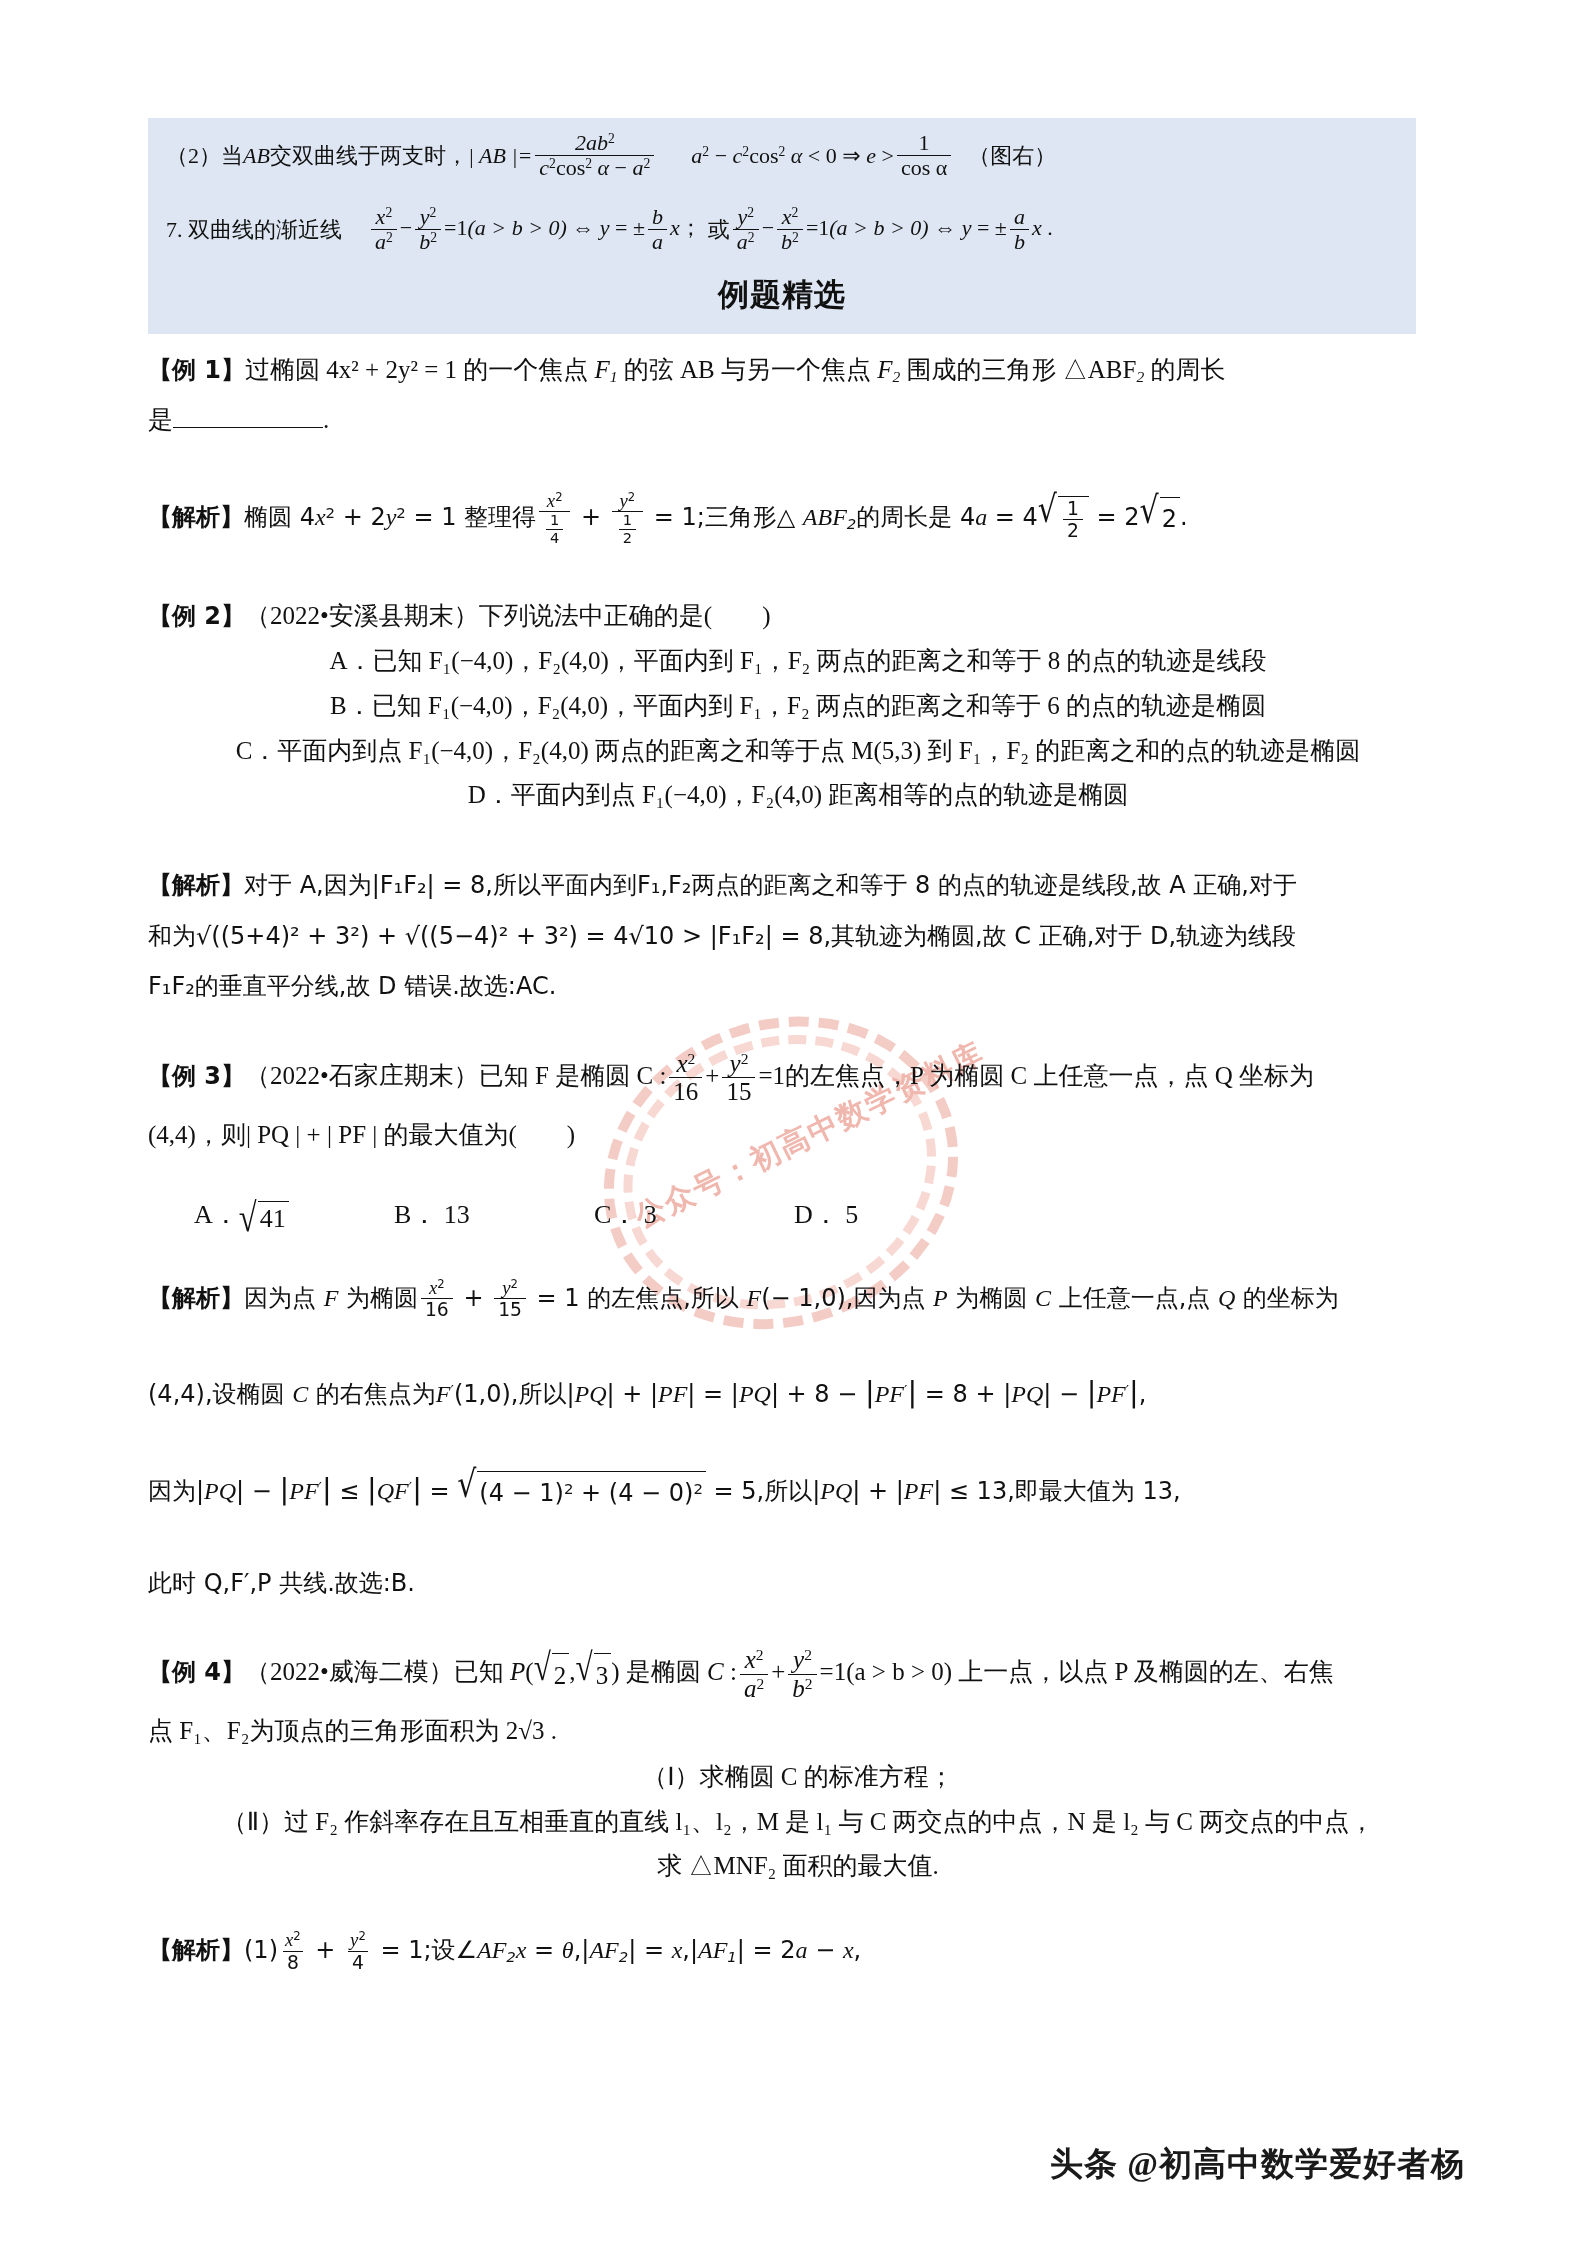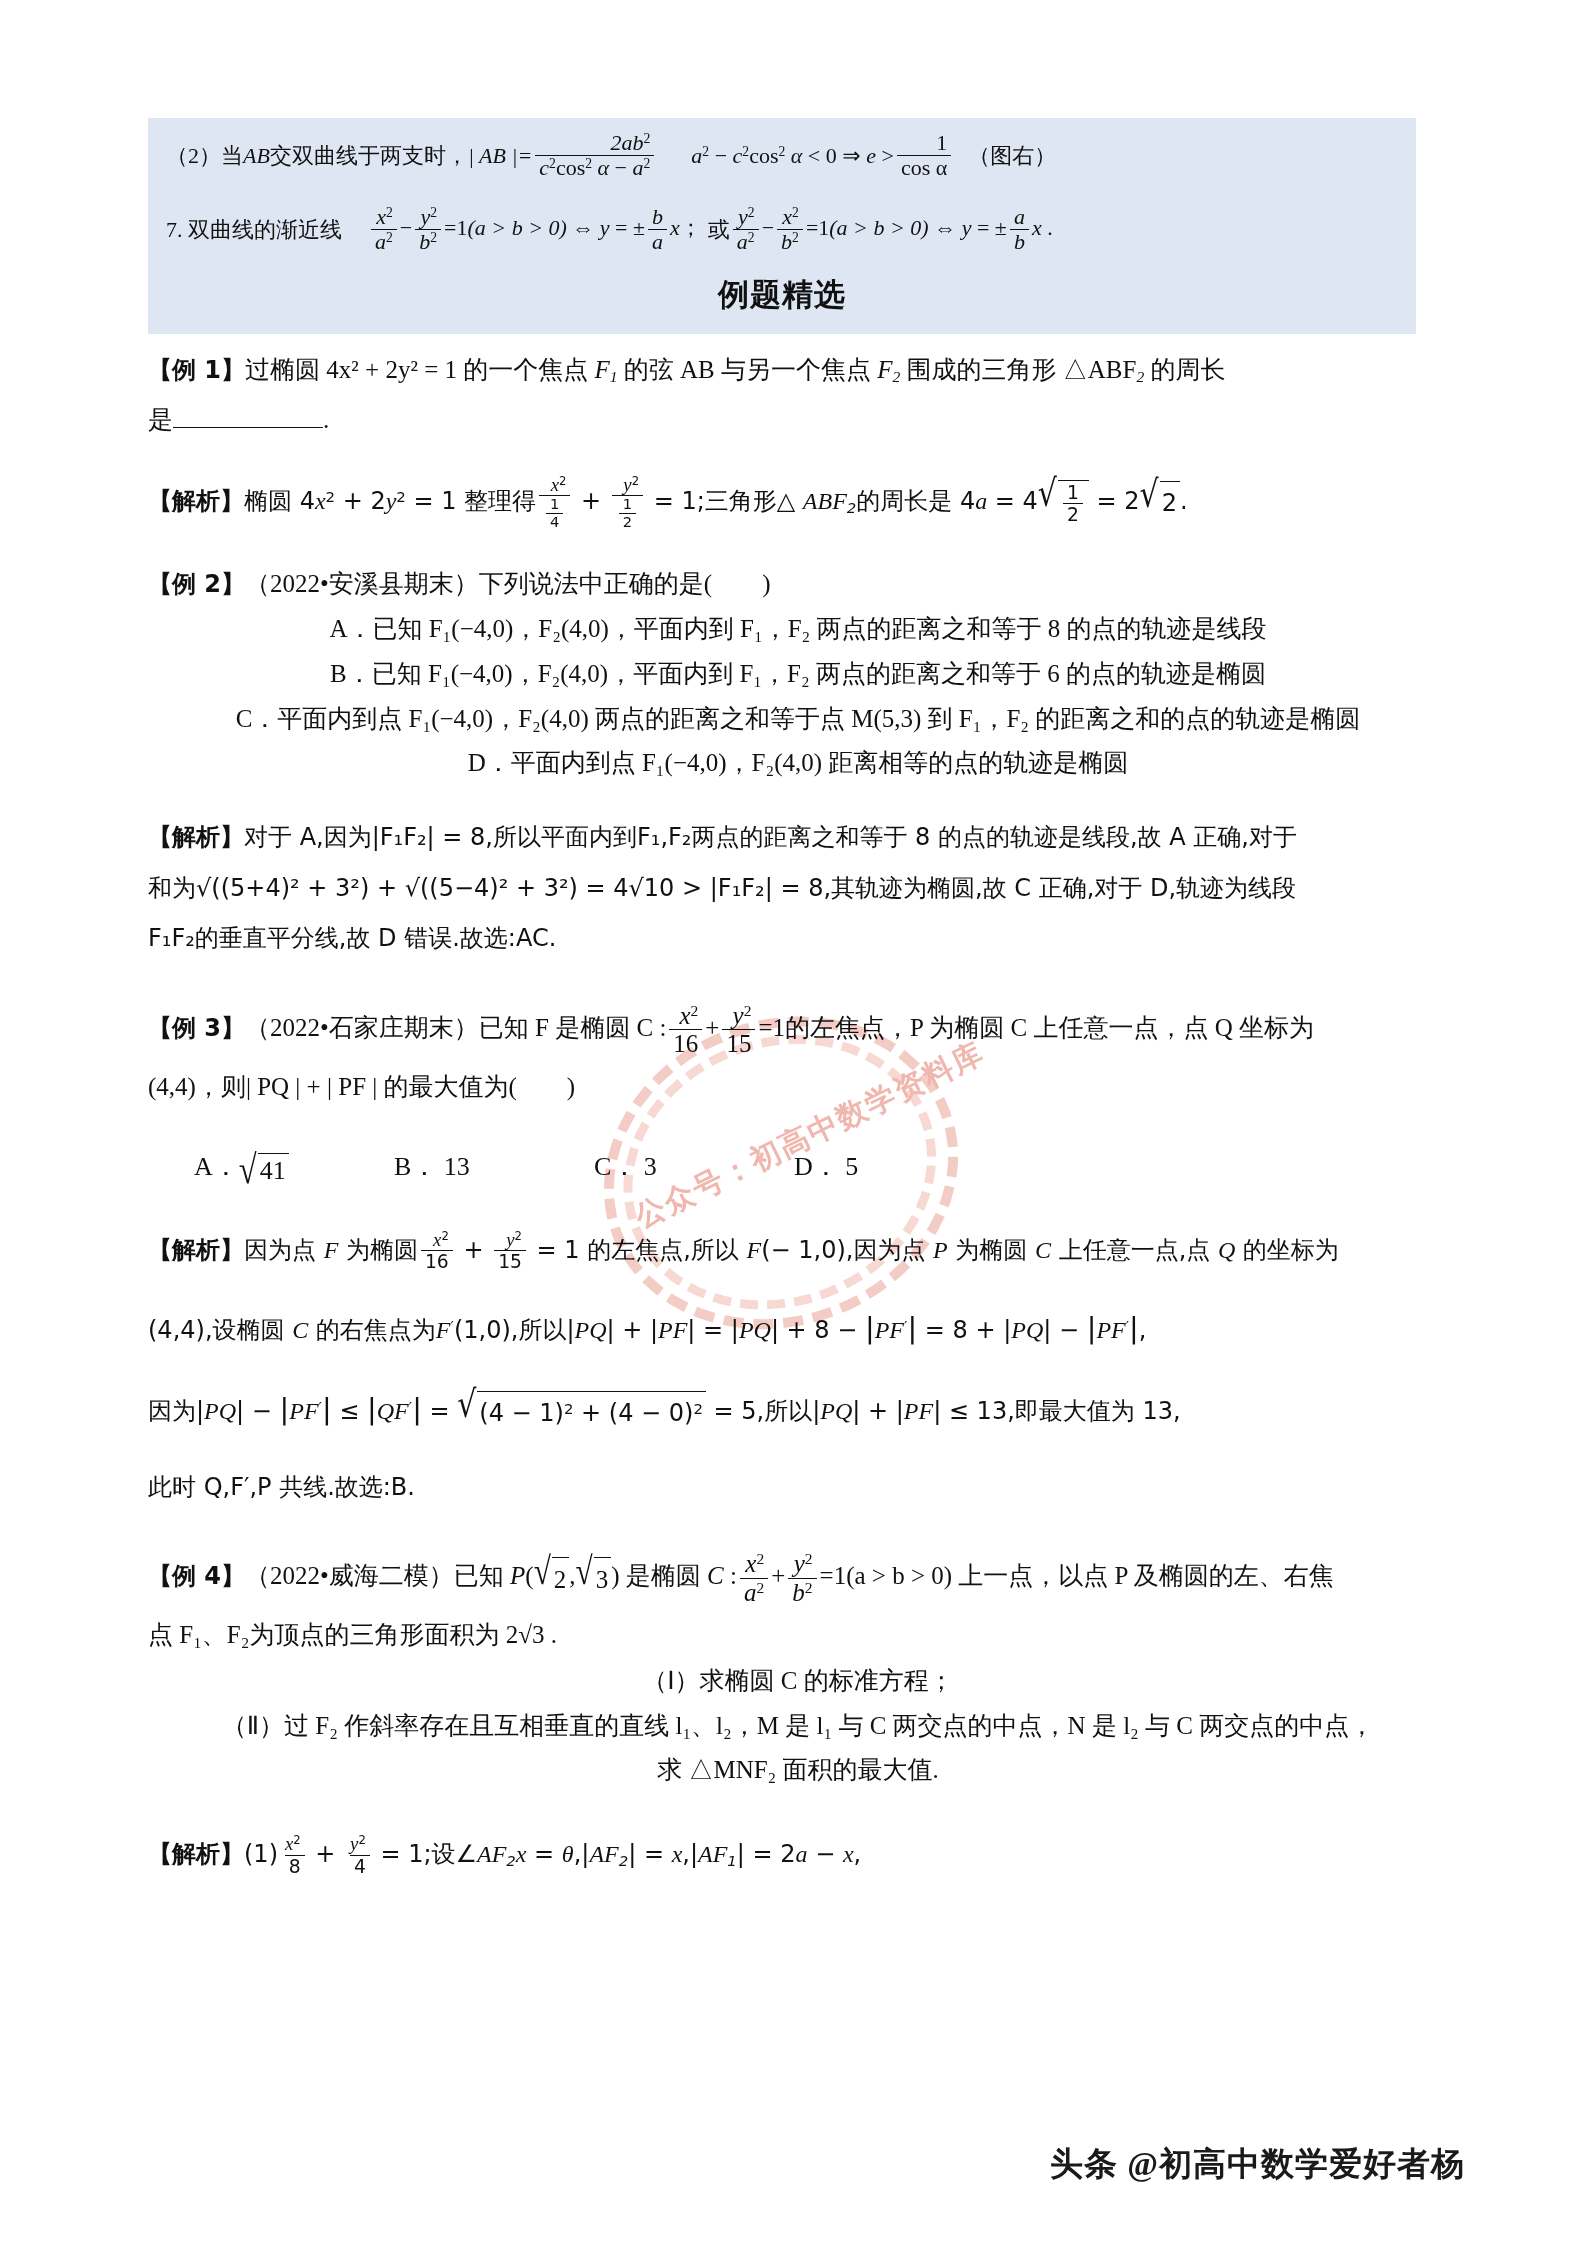--- a/index.html
+++ b/index.html
@@ -30,35 +30,35 @@
     font-weight:bold;
     font-size:31px;
     letter-spacing:1px;
     margin-top:20px;
     margin-bottom:2px;
   }
   .mi { font-style:italic; font-family:"Liberation Serif", serif; }
   sub  { font-size:0.62em; vertical-align:-0.28em; font-style:italic;}
   sup  { font-size:0.62em; vertical-align:0.5em; }
   .frac {
-    display:inline-flex; flex-direction:column; align-items:flex-end;
+    display:inline-flex; flex-direction:column; align-items:center;
     vertical-align:middle; margin:0 3px; line-height:1.02;
   }
   .frac > .num { padding:0 4px 1px 4px; }
   .frac > .den { padding:1px 4px 0 4px; border-top:1.4px solid #111; }
   .frac.sm { font-size:0.78em; }
   .sqrt { display:inline-flex; align-items:stretch; vertical-align:middle; }
   .sqrt > .rad { font-size:1.25em; line-height:1; padding-right:1px; transform:scaleY(1.25); }
   .sqrt > .body { border-top:1.4px solid #111; padding:2px 3px 0 2px; }
 
   
   .para { font-size:25px; line-height:1.62; margin:16px 0 0 0; }
   .para.tight { margin-top:10px; }
   .para.opt  { margin-top:6px; line-height:1.55;text-align:center; }
-  .para.gap  { margin-top:34px; }
+  .para.gap  { margin-top:50px; }
   .para.gap2 { margin-top:44px; }
   .tag { font-weight:bold; font-family:"DejaVu Sans", sans-serif; font-size:24px; }
   .sol { font-family:"DejaVu Sans", sans-serif; font-size:24px; }
   .blank { display:inline-block; width:150px; border-bottom:1.6px solid #111; }
   .choices { display:flex; font-size:26px; margin-top:42px; }
   .choices > div { width:200px; }
   .choices > div:first-child { margin-left:46px; }
 
   
   .watermark {

